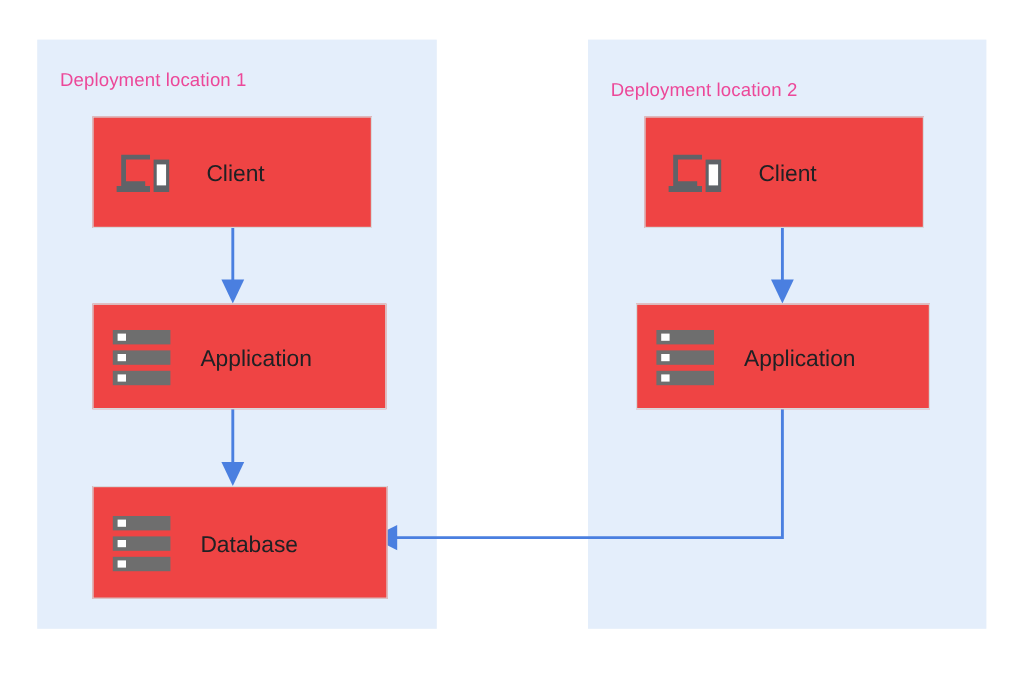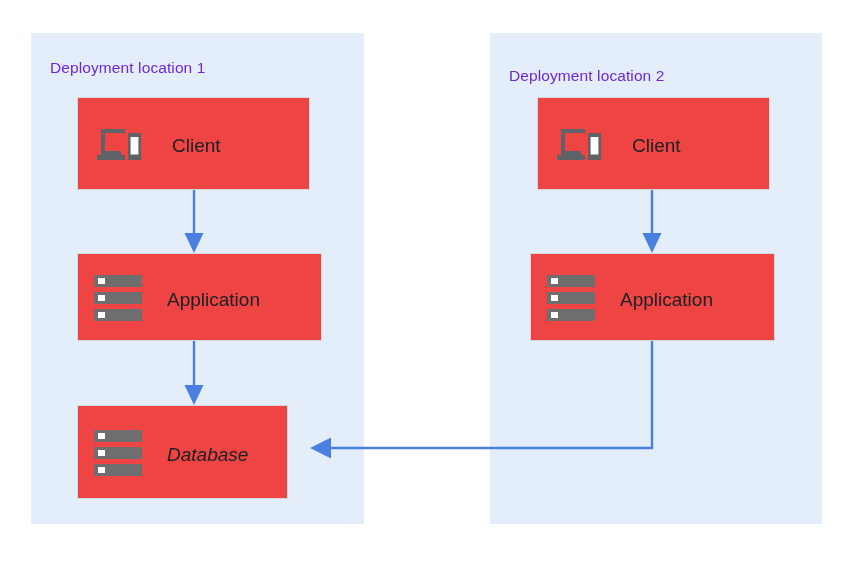--- a/index.html
+++ b/index.html
@@ -22,21 +22,21 @@
 
   
   .zone {
     position: absolute;
     background: #e4eefb;
   }
   .zone-label {
     position: absolute;
     font-size: 15.5px;
     line-height: 1;
-    color: #6d28d9;
+    color: #ec4899;
     white-space: nowrap;
     letter-spacing: 0.1px;
   }
 
   
   .node {
     position: absolute;
     background: #ef4444;
     border: 1px solid #d6d9dc;
     box-sizing: border-box;
@@ -133,21 +133,21 @@
         <rect x="5" y="4" width="7" height="6" fill="#ffffff"></rect>
         <rect x="1" y="18" width="48" height="12" fill="#6e6e6e"></rect>
         <rect x="5" y="21" width="7" height="6" fill="#ffffff"></rect>
         <rect x="1" y="35" width="48" height="12" fill="#6e6e6e"></rect>
         <rect x="5" y="38" width="7" height="6" fill="#ffffff"></rect>
       </svg>
     </span>
     <span class="node-label" style="left:89px; top:36px;">Application</span>
   </div>
 
-  <div class="node" style="left:77px; top:405px; width:211px; height:94px;font-style:italic;">
+  <div class="node" style="left:77px; top:405px; width:246px; height:94px;">
     <span class="icon-wrap" style="left:14px; top:22px; width:52px; height:50px;">
       <svg width="50" height="48" viewBox="0 0 50 48" aria-hidden="true">
         <rect x="1" y="1" width="48" height="12" fill="#6e6e6e"></rect>
         <rect x="5" y="4" width="7" height="6" fill="#ffffff"></rect>
         <rect x="1" y="18" width="48" height="12" fill="#6e6e6e"></rect>
         <rect x="5" y="21" width="7" height="6" fill="#ffffff"></rect>
         <rect x="1" y="35" width="48" height="12" fill="#6e6e6e"></rect>
         <rect x="5" y="38" width="7" height="6" fill="#ffffff"></rect>
       </svg>
     </span>

